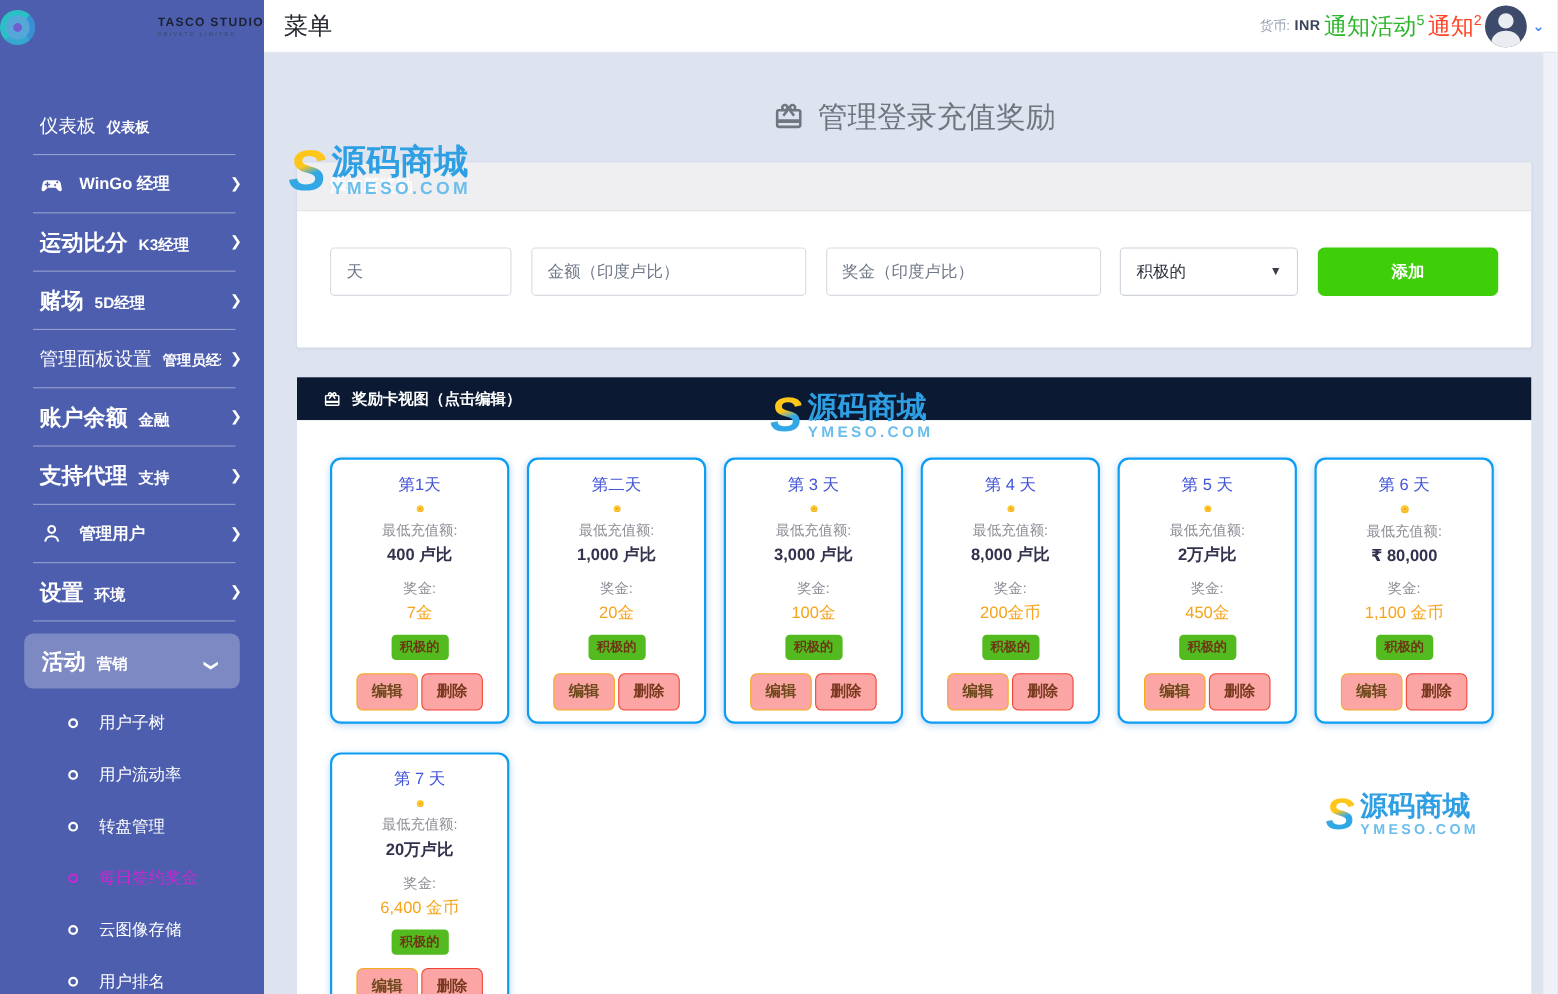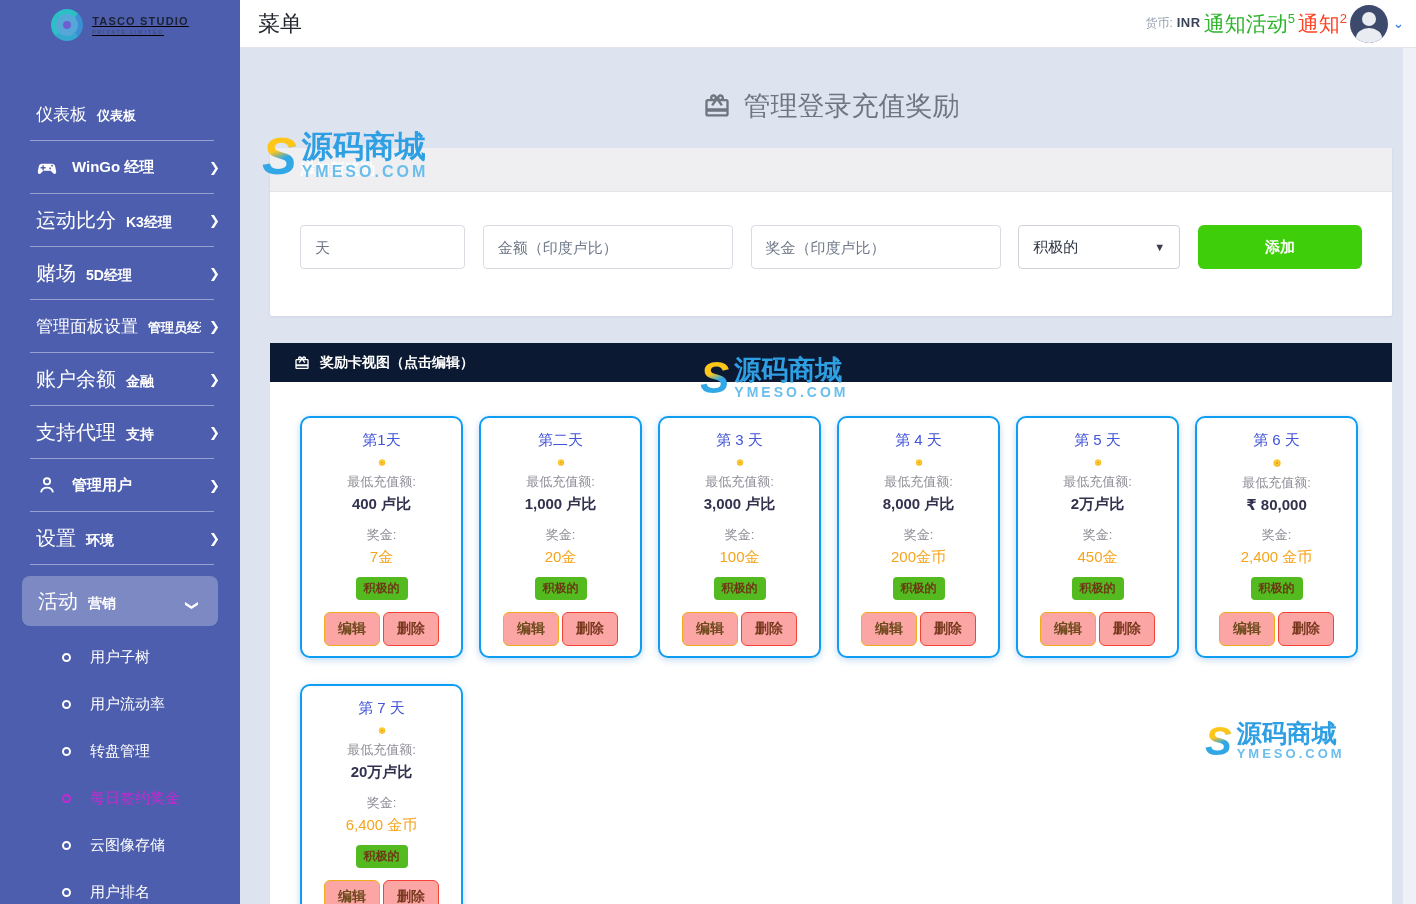--- a/index.html
+++ b/index.html
@@ -2,36 +2,36 @@
 <html><head>
 <meta charset="utf-8">
 <style>
   * { margin:0; padding:0; box-sizing:border-box; }
   html,body { width:1416px; height:904px; overflow:hidden; position:relative;
     font-family:"Liberation Sans","DejaVu Sans",sans-serif; background:#dde3ef; }
 
   
   .sidebar { position:absolute; left:0; top:0; width:240px; height:904px;
     background:#4c5ead; overflow:hidden; z-index:10; }
-  .logo-row { height:46px; display:flex; align-items:center; justify-content:center; gap:9px; padding-top:4px;text-decoration:underline; }
+  .logo-row { height:46px; display:flex; align-items:center; justify-content:space-between; gap:9px; padding-top:4px; }
   .logo-icon { width:32px; height:32px; border-radius:50%;
     border:5px solid #2bc0c6; border-right-color:#3a8fd4; border-bottom-color:#34a8cf;
     position:relative; background:#55a7d8; }
   .logo-icon::after { content:""; position:absolute; left:7px; top:7px; width:8px; height:8px;
     border-radius:50%; background:#6e5ed2; }
   .logo-t1 { font-size:11px; font-weight:800; color:#1c2233; letter-spacing:1.2px; }
   .logo-t2 { font-size:5px; color:#39496a; letter-spacing:2px; margin-top:2px; }
   .nav { margin-top:42px;text-align:center; }
   .nav-item { display:flex; align-items:center; min-height:52px; padding:0 20px 0 36px;
     color:#fff; cursor:pointer; white-space:nowrap; }
   .nav-item.active { background:rgba(255,255,255,.27); border-radius:8px; margin:11px 22px 2px;
     padding:0 16px; min-height:50px; }
   .divider { height:1px; background:rgba(255,255,255,.42); margin:0 26px 0 30px; }
   .nav-label { display:flex; align-items:baseline; gap:10px; flex:1; min-width:0; overflow:hidden; }
-  .v-lg .nav-primary { font-size:20px; font-weight:400; }
+  .v-lg .nav-primary { font-size:20px; font-weight:700; }
   .v-md .nav-primary { font-size:17px; font-weight:500; }
   .v-sm .nav-primary { font-size:15px; font-weight:700; }
   .nav-sub { font-size:13px; font-weight:700; }
   .v-lg .nav-sub { font-size:14px; }
   .nav-icon { width:24px; margin-right:12px; display:flex; align-items:center; flex-shrink:0; }
   .chev { margin-left:auto; padding-left:8px; font-size:13px; font-weight:900; flex-shrink:0; }
   .chev.down { transform:rotate(90deg); }
   .submenu { margin-top:8px; }
   .sub-item { display:flex; align-items:center; gap:19px; padding-left:62px; height:47px;
     color:#fff; font-size:15px; font-weight:400; cursor:pointer; }
@@ -417,21 +417,21 @@
   <div class="card">
     <div class="card-title">第 6 天</div>
     <svg class="coin" viewBox="0 0 48 48">
       <circle cx="24" cy="24" r="22" fill="url(#coinG)"></circle>
       <circle cx="24" cy="24" r="15" fill="#ffd43b" stroke="#ef9d16" stroke-width="2.5"></circle>
       <path d="M24 14.5l2.6 5.6 6.1.7-4.5 4.2 1.2 6-5.4-3-5.4 3 1.2-6-4.5-4.2 6.1-.7z" fill="#ef8f12"></path>
     </svg>
     <div class="min-label">最低充值额:</div>
     <div class="min-value">₹ 80,000</div>
     <div class="bonus-label">奖金:</div>
-    <div class="bonus-value">2,400 金币</div>
+    <div class="bonus-value">1,100 金币</div>
     <div class="badge">积极的</div>
     <div class="card-actions">
       <button class="btn-edit">编辑</button>
       <button class="btn-del">删除</button>
     </div>
   </div>
 
   <div class="card">
     <div class="card-title">第 7 天</div>
     <svg class="coin" viewBox="0 0 48 48">

